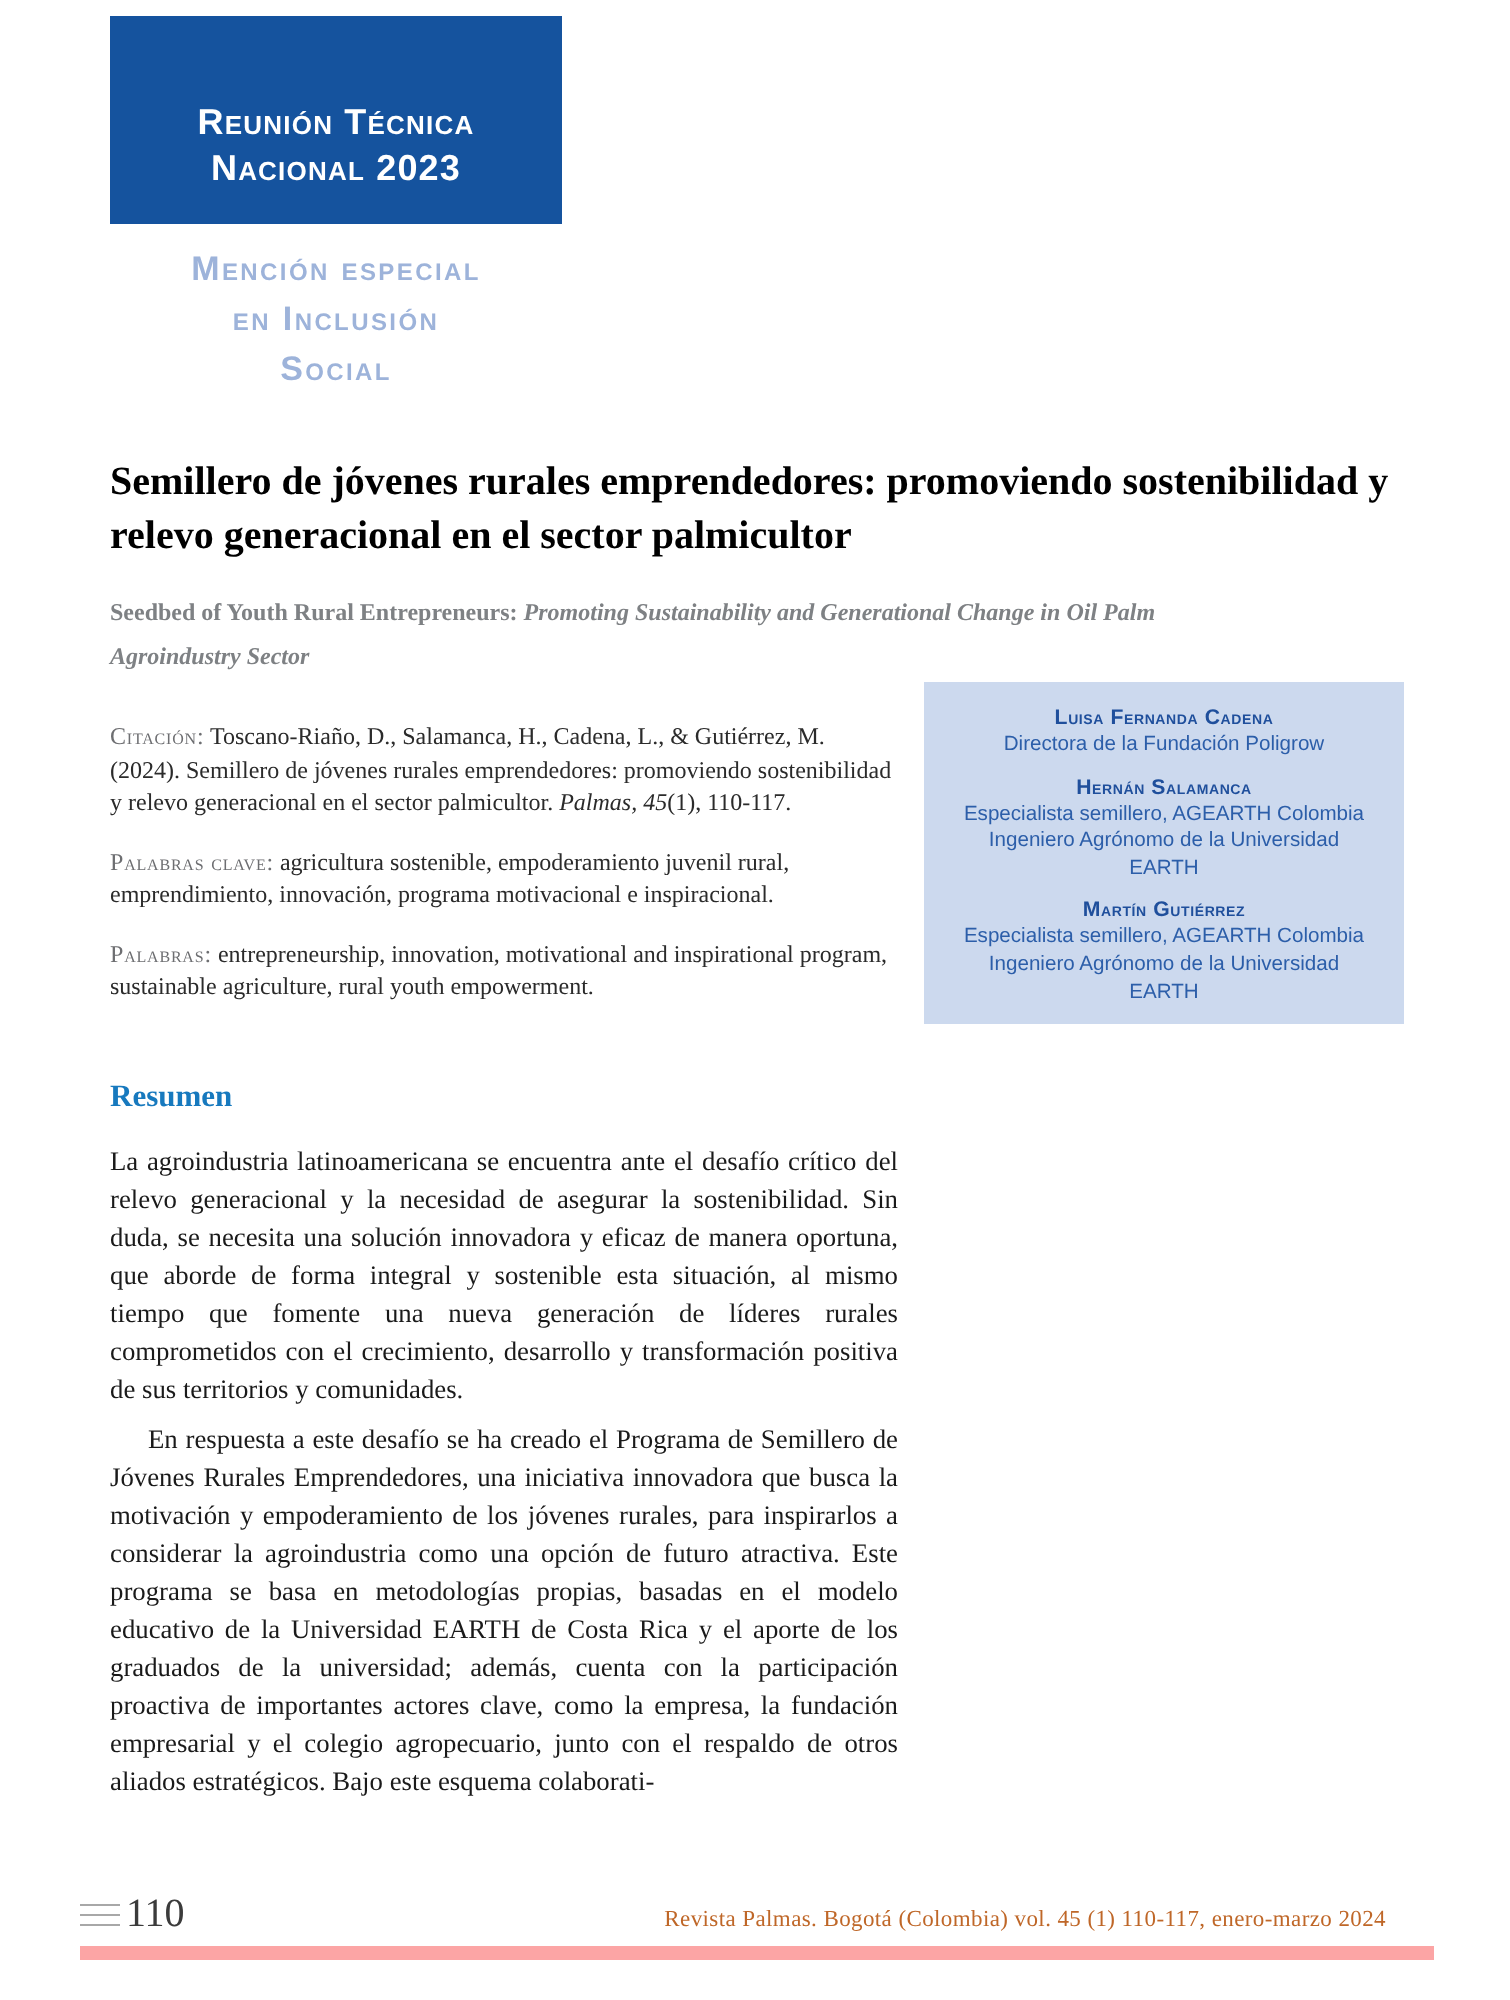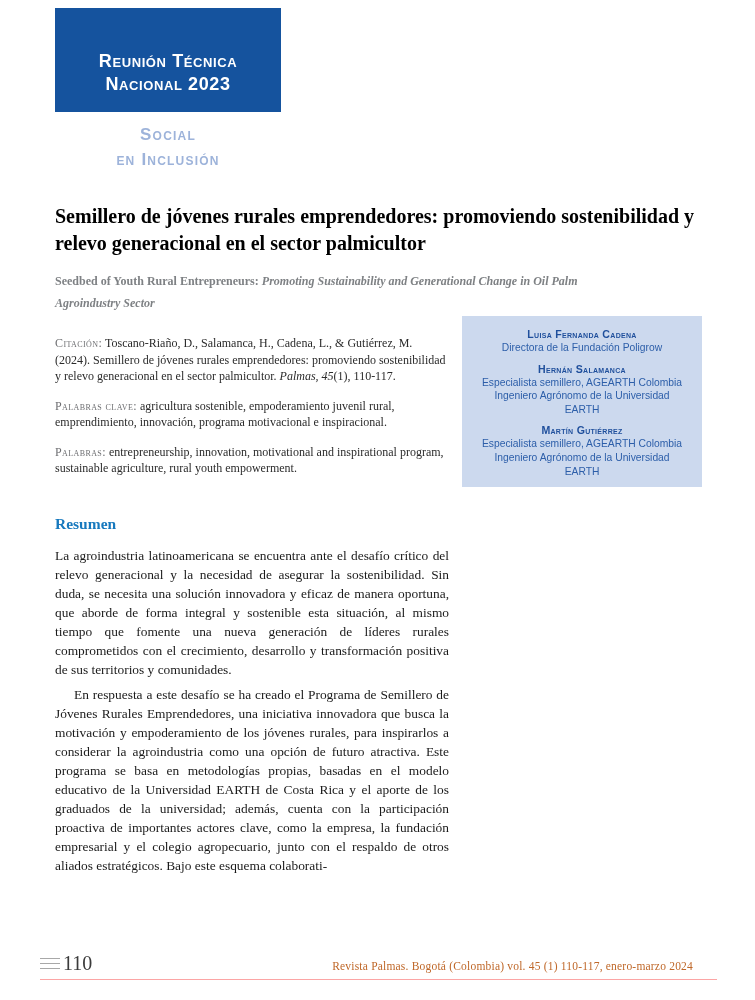--- a/index.html
+++ b/index.html
@@ -125,21 +125,21 @@
   }
   .body-para.indent { margin-top:6px; text-indent:19px; }
 
   
   .footer {
     position:absolute;
     left:40px; right:38px; bottom:20px;
     display:flex;
     justify-content:space-between;
     align-items:flex-end;
-    border-bottom:1px solid #fca5a5;
+    border-bottom:7px solid #fca5a5;
     padding-bottom:6px;
     text-align:center;
   }
   .page-number-group { display:flex; align-items:flex-end; }
   .page-number-ornament {
     width:20px; height:11px;
     margin-right:3px; margin-bottom:4px;
     background:repeating-linear-gradient(to bottom, #a8a8a8 0 1px, transparent 1px 5px);
   }
   .page-number {
@@ -159,22 +159,23 @@
 <body>
 
 <div class="page">
 
   <div class="banner-box">
     <span class="banner-line">Reunión Técnica</span>
     <span class="banner-line">Nacional 2023</span>
   </div>
 
   <div class="mention">
+    <span class="mention-line">Mención especial</span>
+    <span class="mention-line">en Inclusión</span>
     <span class="mention-line">Social</span>
-    <span class="mention-line">en Inclusión</span>
   </div>
 
   <h1 class="title-es">Semillero de jóvenes rurales emprendedores: promoviendo sostenibilidad y relevo generacional en el sector palmicultor</h1>
 
   <h2 class="title-en"><span>Seedbed of Youth Rural Entrepreneurs: </span><span class="it">Promoting Sustainability and Generational Change in Oil Palm Agroindustry Sector</span></h2>
 
   <div class="columns">
 
     <div class="left-col">
 

